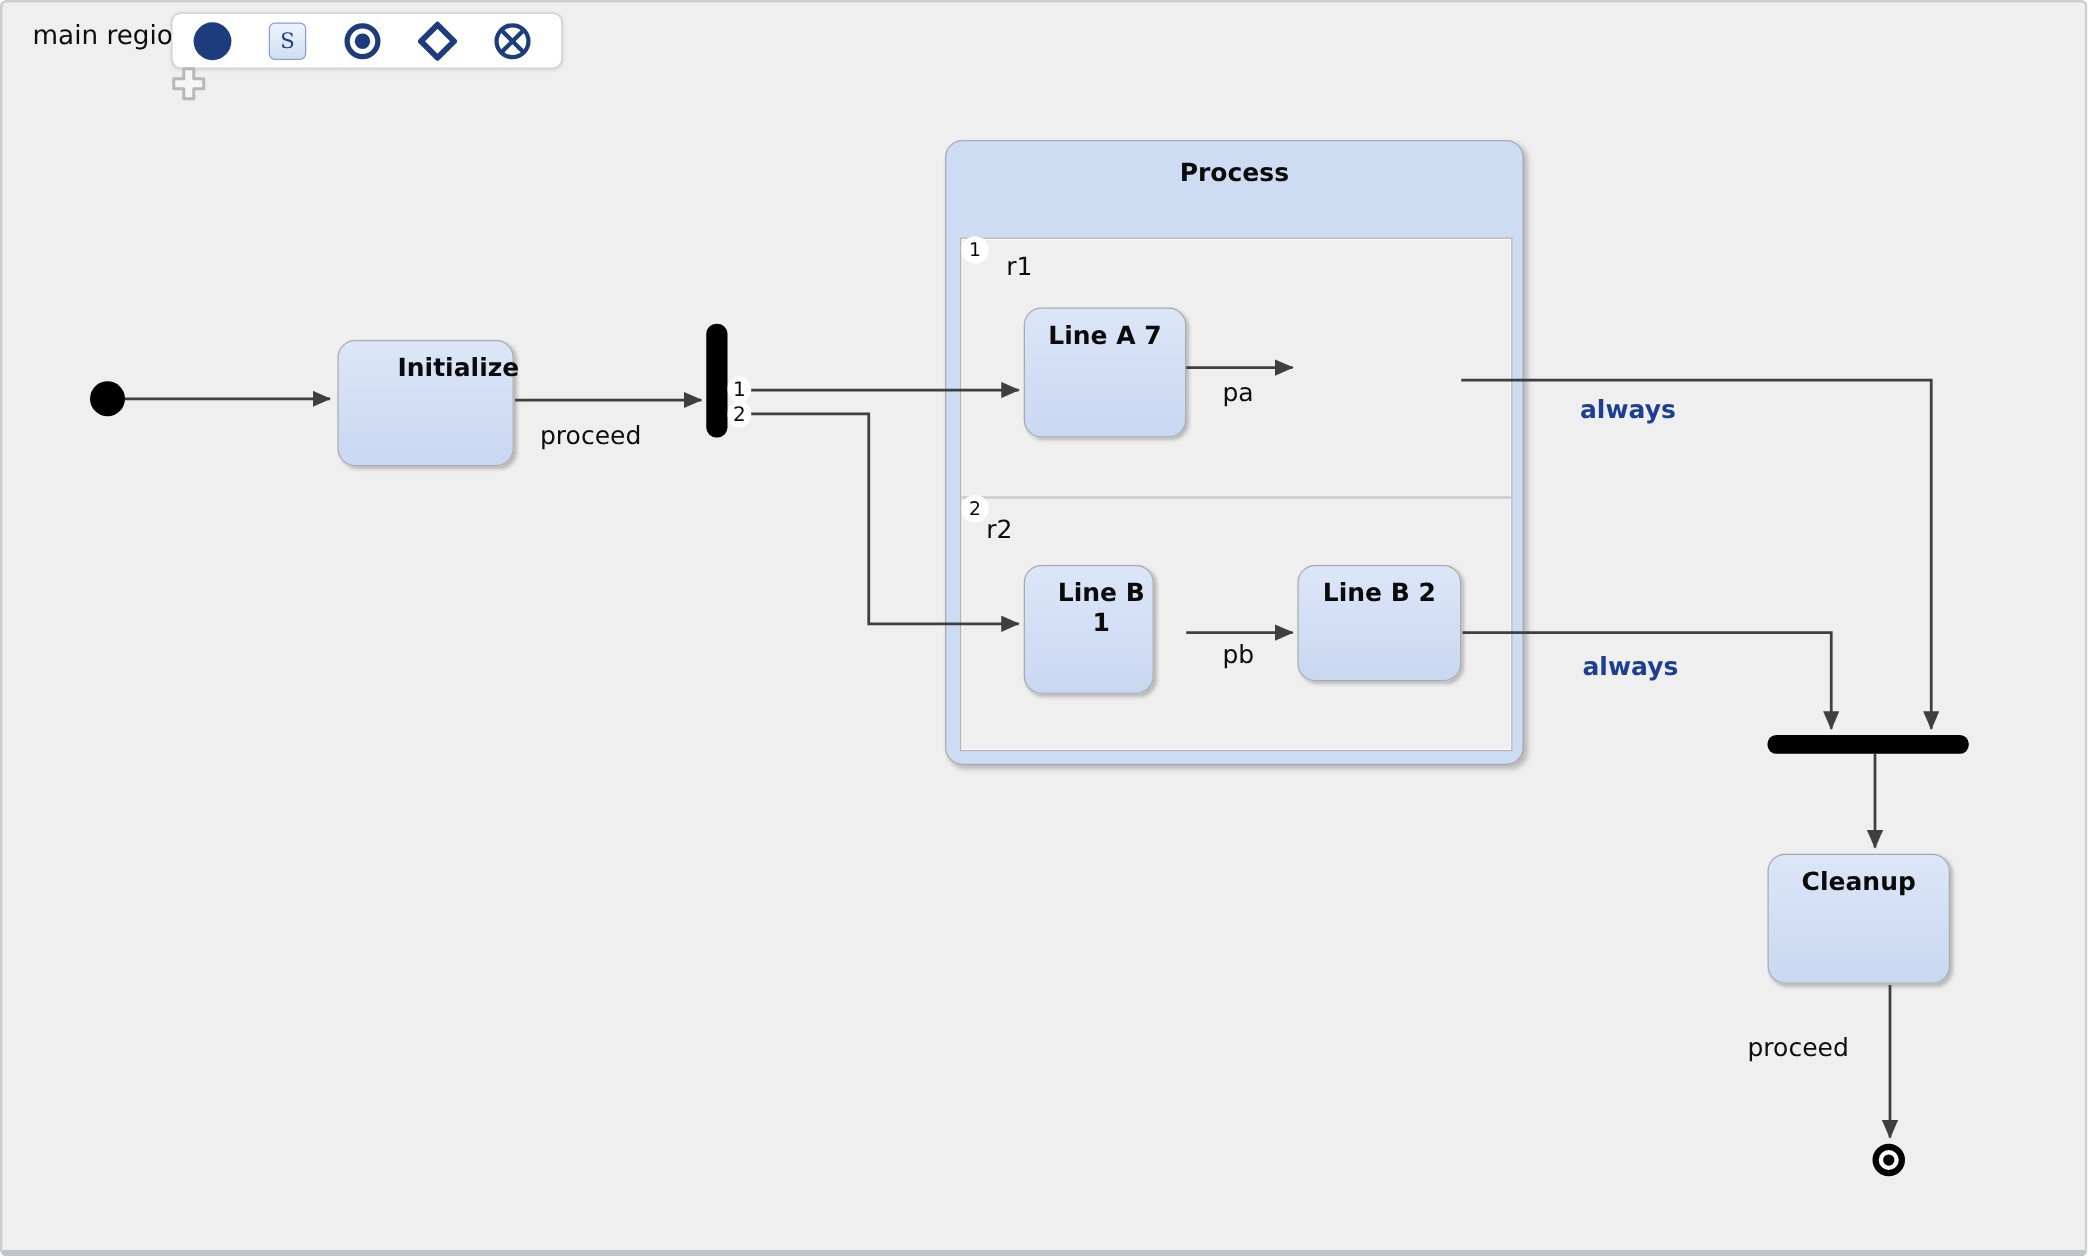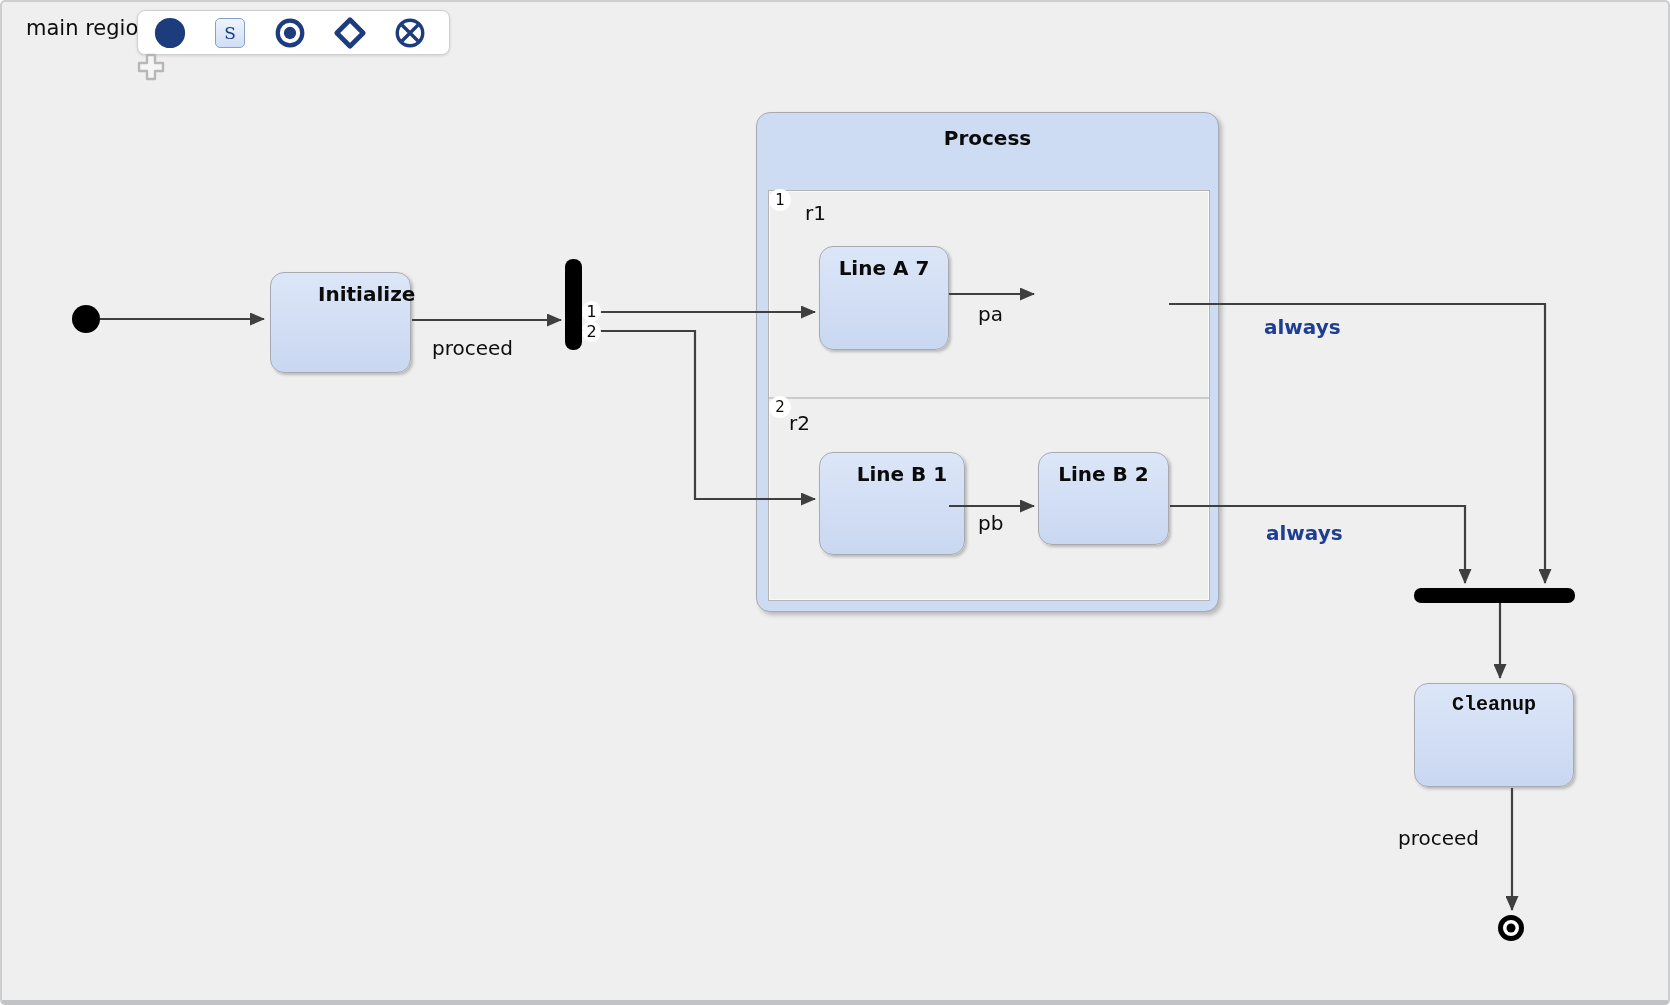--- a/index.html
+++ b/index.html
@@ -41,23 +41,23 @@
   
   .state{
     position:absolute;box-sizing:border-box;border:1.5px solid #a7aab0;border-radius:14px;
     background:linear-gradient(180deg,#dce6f8 0%,#c9d7f1 100%);
     box-shadow:2px 2px 3px rgba(120,120,120,.45);
     text-align:center;font-weight:bold;font-size:20px;color:#0b0b0b;padding-top:9px;
   }
   .st-initialize{left:268px;top:270px;width:141px;height:101px;padding-left:47px;}
   .st-line-a1{left:817px;top:244px;width:130px;height:104px;}
   .st-line-a2{left:1036px;top:246px;width:131px;height:102px;}
-  .st-line-b1{left:817px;top:450px;width:146px;height:103px;padding-left:20px;}
+  .st-line-b1{left:817px;top:450px;width:104px;height:103px;padding-left:20px;}
   .st-line-b2{left:1036px;top:450px;width:131px;height:93px;}
-  .st-cleanup{left:1412px;top:681px;width:160px;height:104px;font-family:Liberation Mono, monospace;}
+  .st-cleanup{left:1412px;top:681px;width:146px;height:104px;}
 
   
   .composite{
     position:absolute;left:754px;top:110px;width:463px;height:500px;box-sizing:border-box;
     background:#cedcf3;border:1.5px solid #a7aab0;border-radius:14px;
     box-shadow:3px 3px 4px rgba(120,120,120,.45);
   }
   .composite-title{
     position:absolute;left:0;right:0;top:13px;text-align:center;
     font-weight:bold;font-size:20px;color:#0b0b0b;

